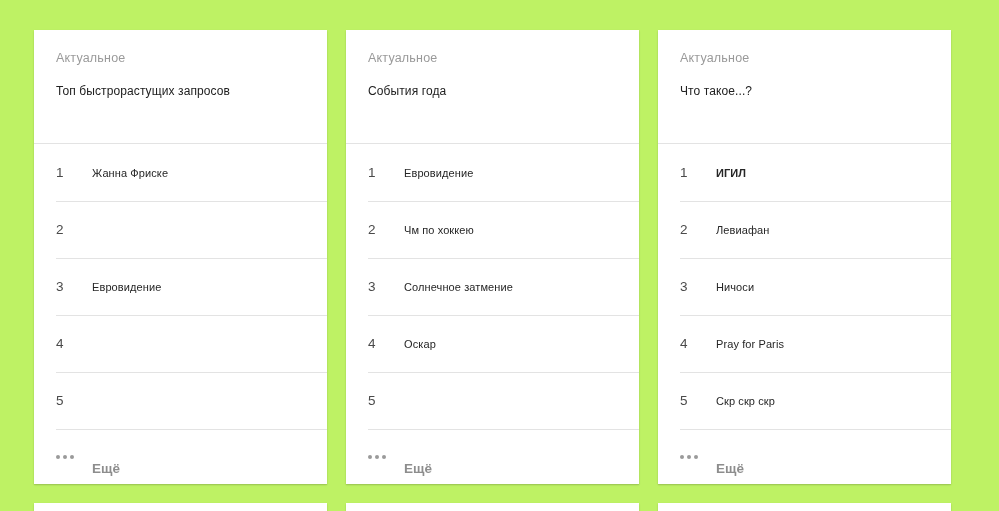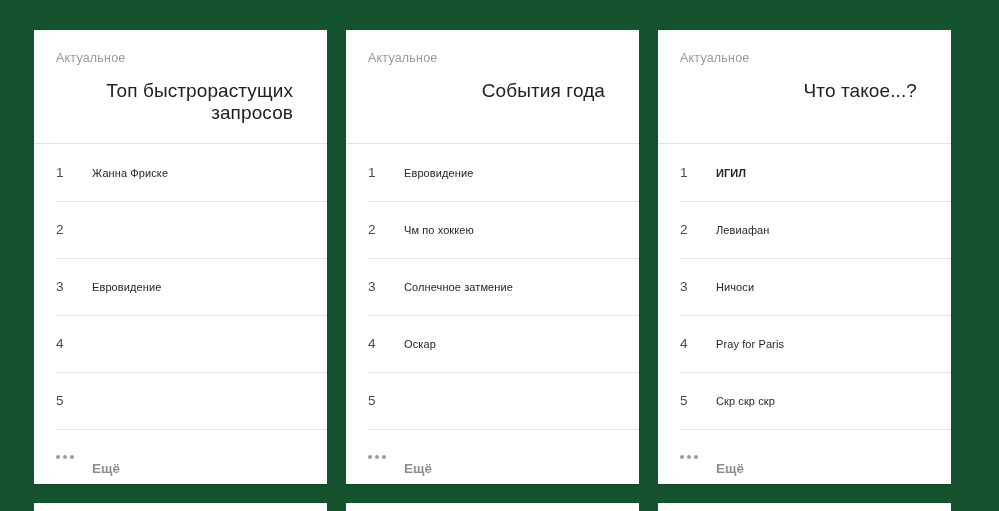--- a/index.html
+++ b/index.html
@@ -11,21 +11,21 @@
     overflow: hidden;
     background: #ececec;
     font-family: "Liberation Sans", sans-serif;
     -webkit-font-smoothing: antialiased;
   }
 
   #board {
     position: relative;
     width: 999px;
     height: 511px;
-    background: #14532d;
+    background: #bef264;
     padding: 30px 0 0 0;
   }
 
   .card-row {
     display: flex;
     gap: 19px;
     padding-left: 34px;
   }
 
   .card {
@@ -44,27 +44,26 @@
   .card-kicker {
     font-size: 12.5px;
     color: #9a9a9a;
     letter-spacing: 0.2px;
     line-height: 16px;
     margin: 0 0 14px 0;
     font-weight: 400;
   }
 
   .card-title {
-    font-size: 19px;
+    font-size: 12px;
     color: #212121;
     line-height: 22px;
-    margin: 12px;
+    margin: 0;
     font-weight: 400;
     letter-spacing: 0.1px;
-    text-align: right;
   }
 
   .card-list {
     list-style: none;
     margin: 0;
     padding: 0;
   }
 
   .list-item {
     display: flex;

